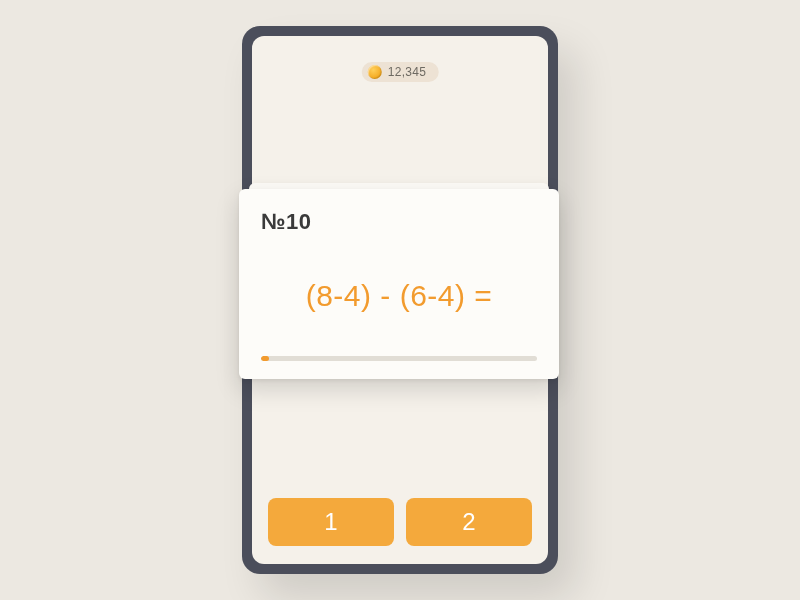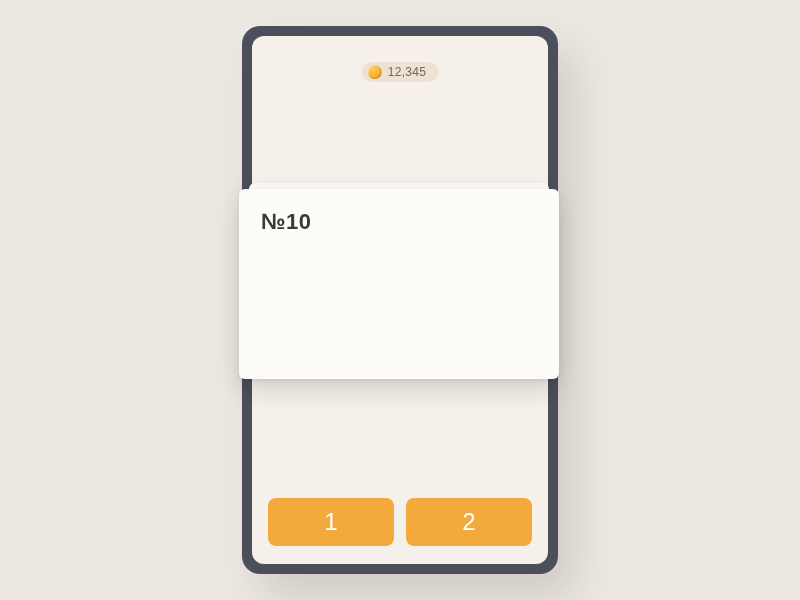--- a/index.html
+++ b/index.html
@@ -77,21 +77,21 @@
     box-shadow: 0 2px 8px rgba(0,0,0,0.05);
   }
   .card {
     position: absolute;
     inset: 0;
     background: #fdfcf9;
     border-radius: 6px;
     box-shadow: 0 10px 24px rgba(0,0,0,0.15), 0 2px 4px rgba(0,0,0,0.06);
     padding: 20px 22px 16px 22px;
     display: flex;
-    flex-direction: row;
+    flex-direction: column;
   }
   .q-number {
     font-size: 22px;
     font-weight: 600;
     color: #3a3a3a;
     letter-spacing: 0.5px;
   }
   .expression {
     flex: 1;
     display: flex;
@@ -150,20 +150,21 @@
 
       <div class="coin-pill">
         <span class="coin"></span>
         <span class="coin-amount">12,345</span>
       </div>
 
       <div class="card-stack">
         <div class="card-back"></div>
         <div class="card">
           <div class="q-number">№10</div>
+          <div class="expression">(8-4) - (6-4) =</div>
           <div class="progress">
             <div class="progress-fill" style="width:3%"></div>
           </div>
         </div>
       </div>
 
       <div class="answers">
         <button class="answer-btn">1</button>
         <button class="answer-btn">2</button>
       </div>

